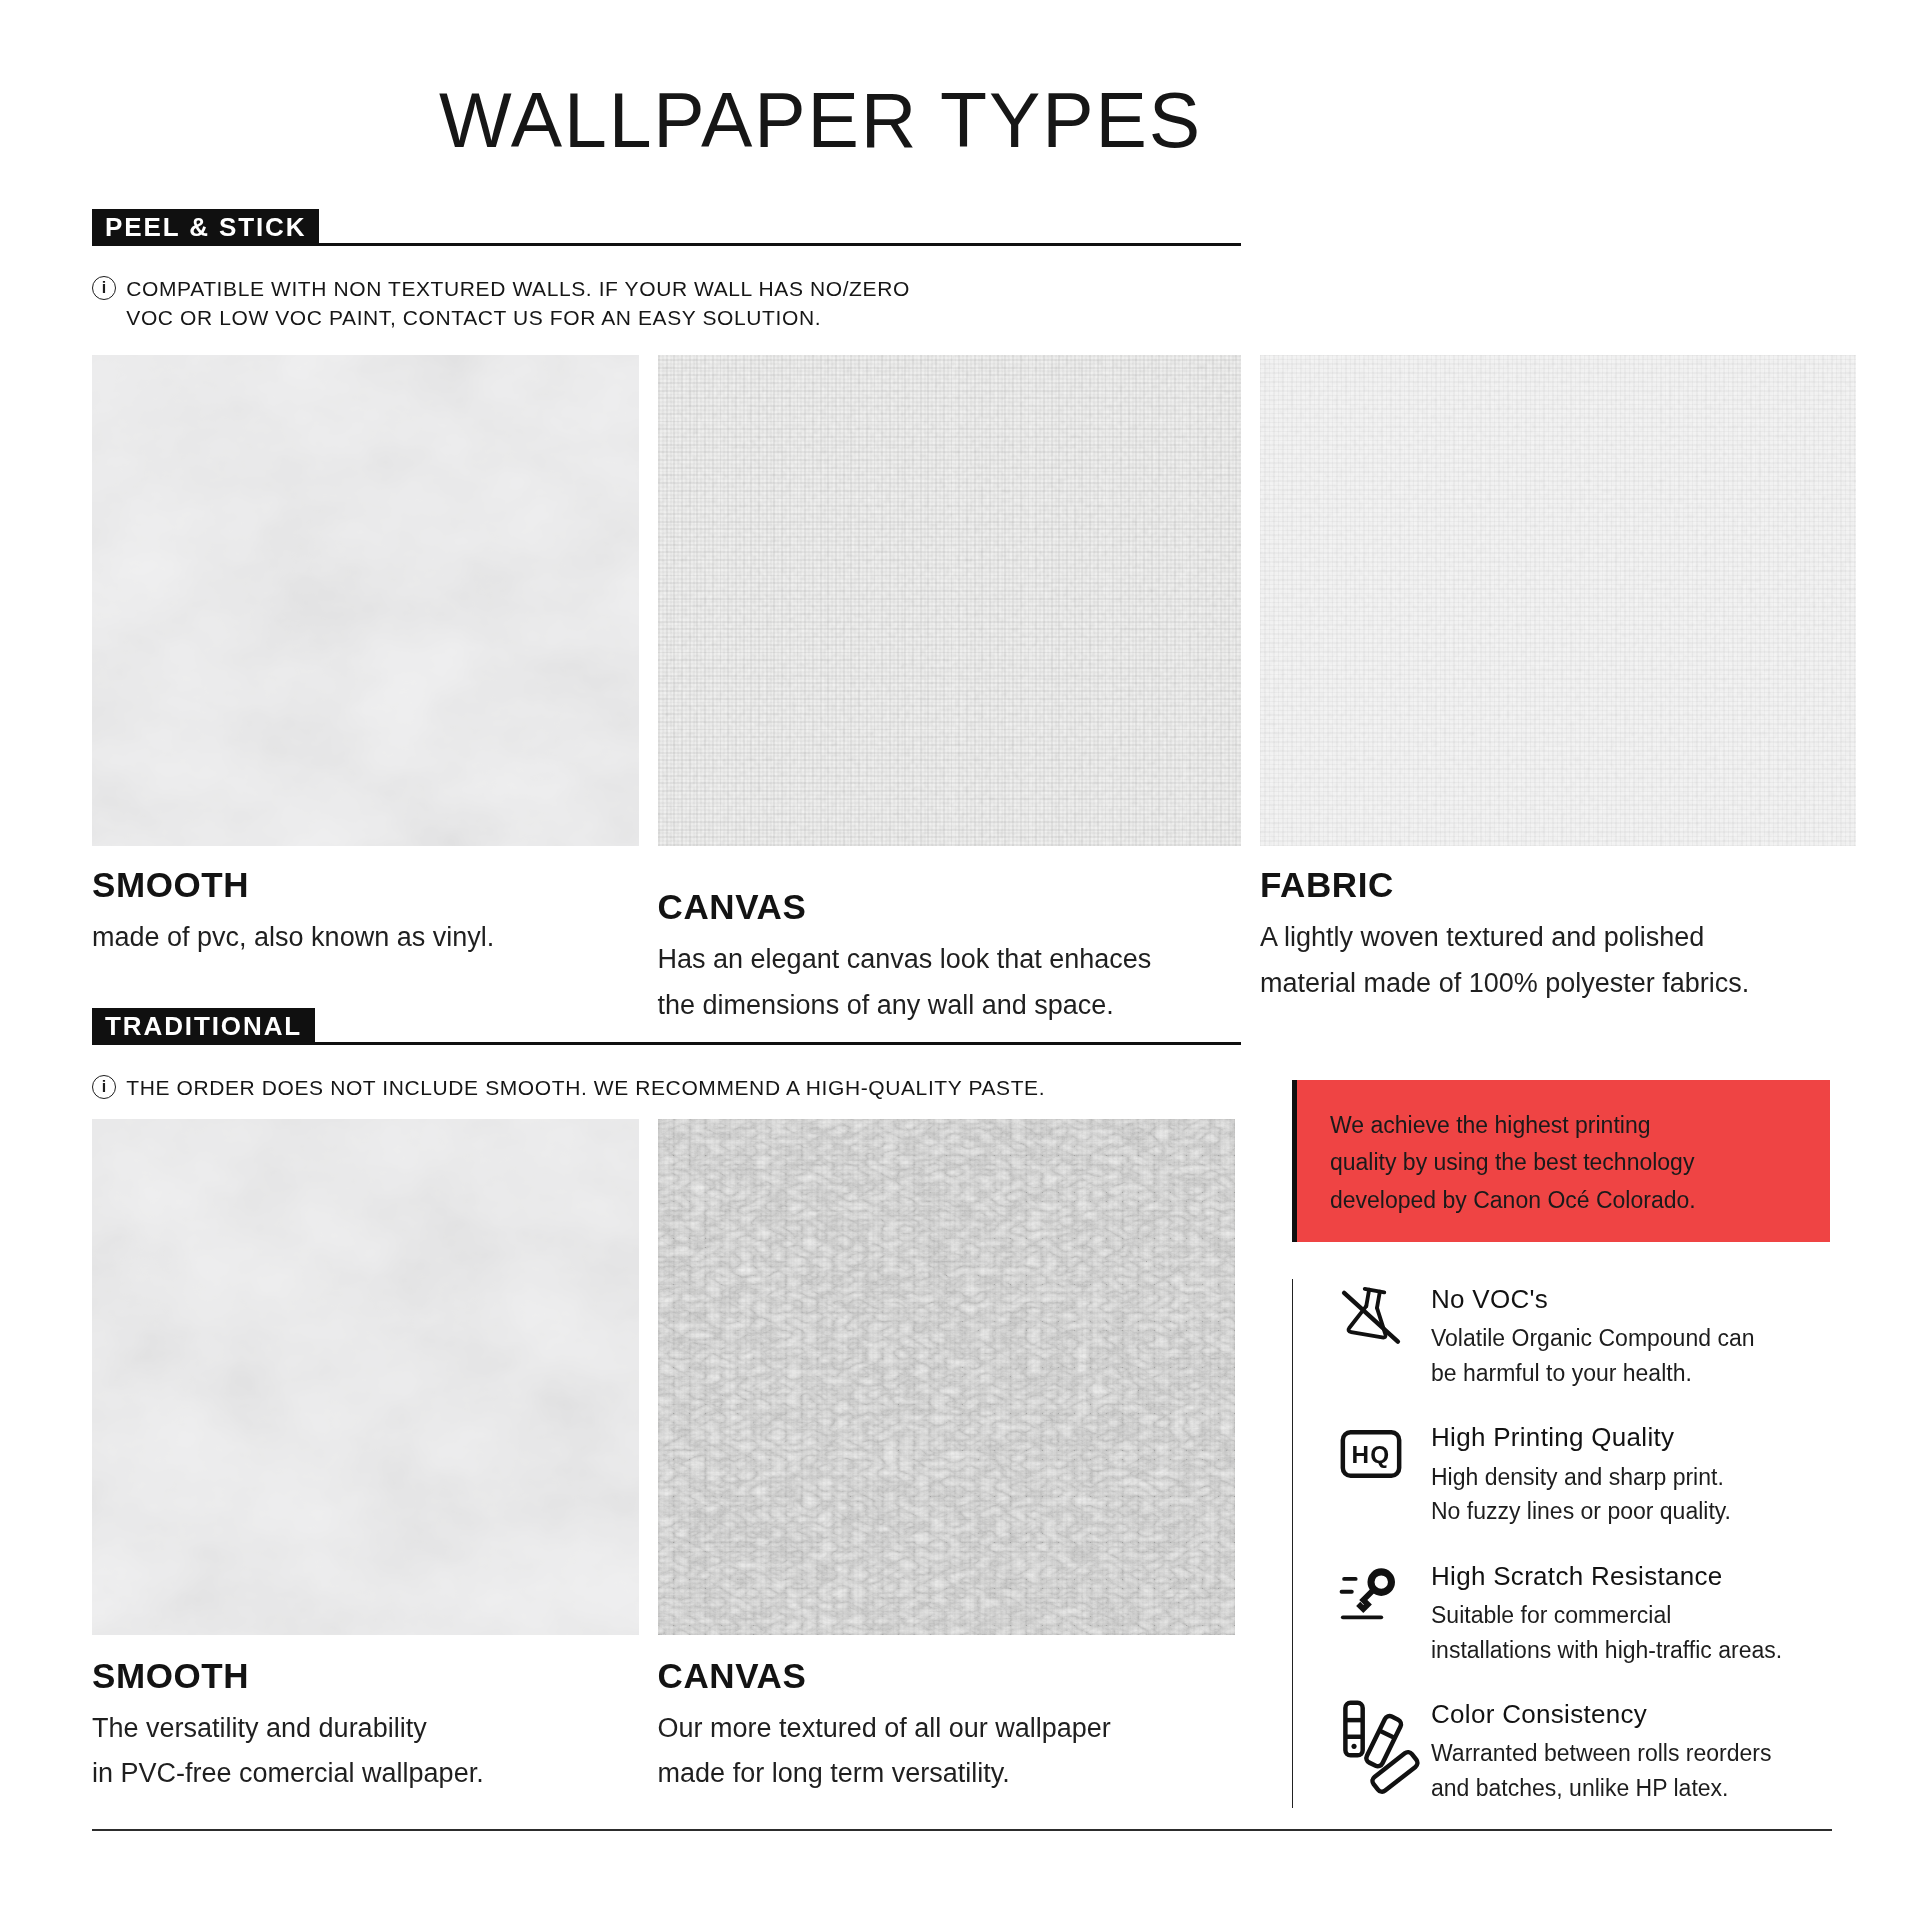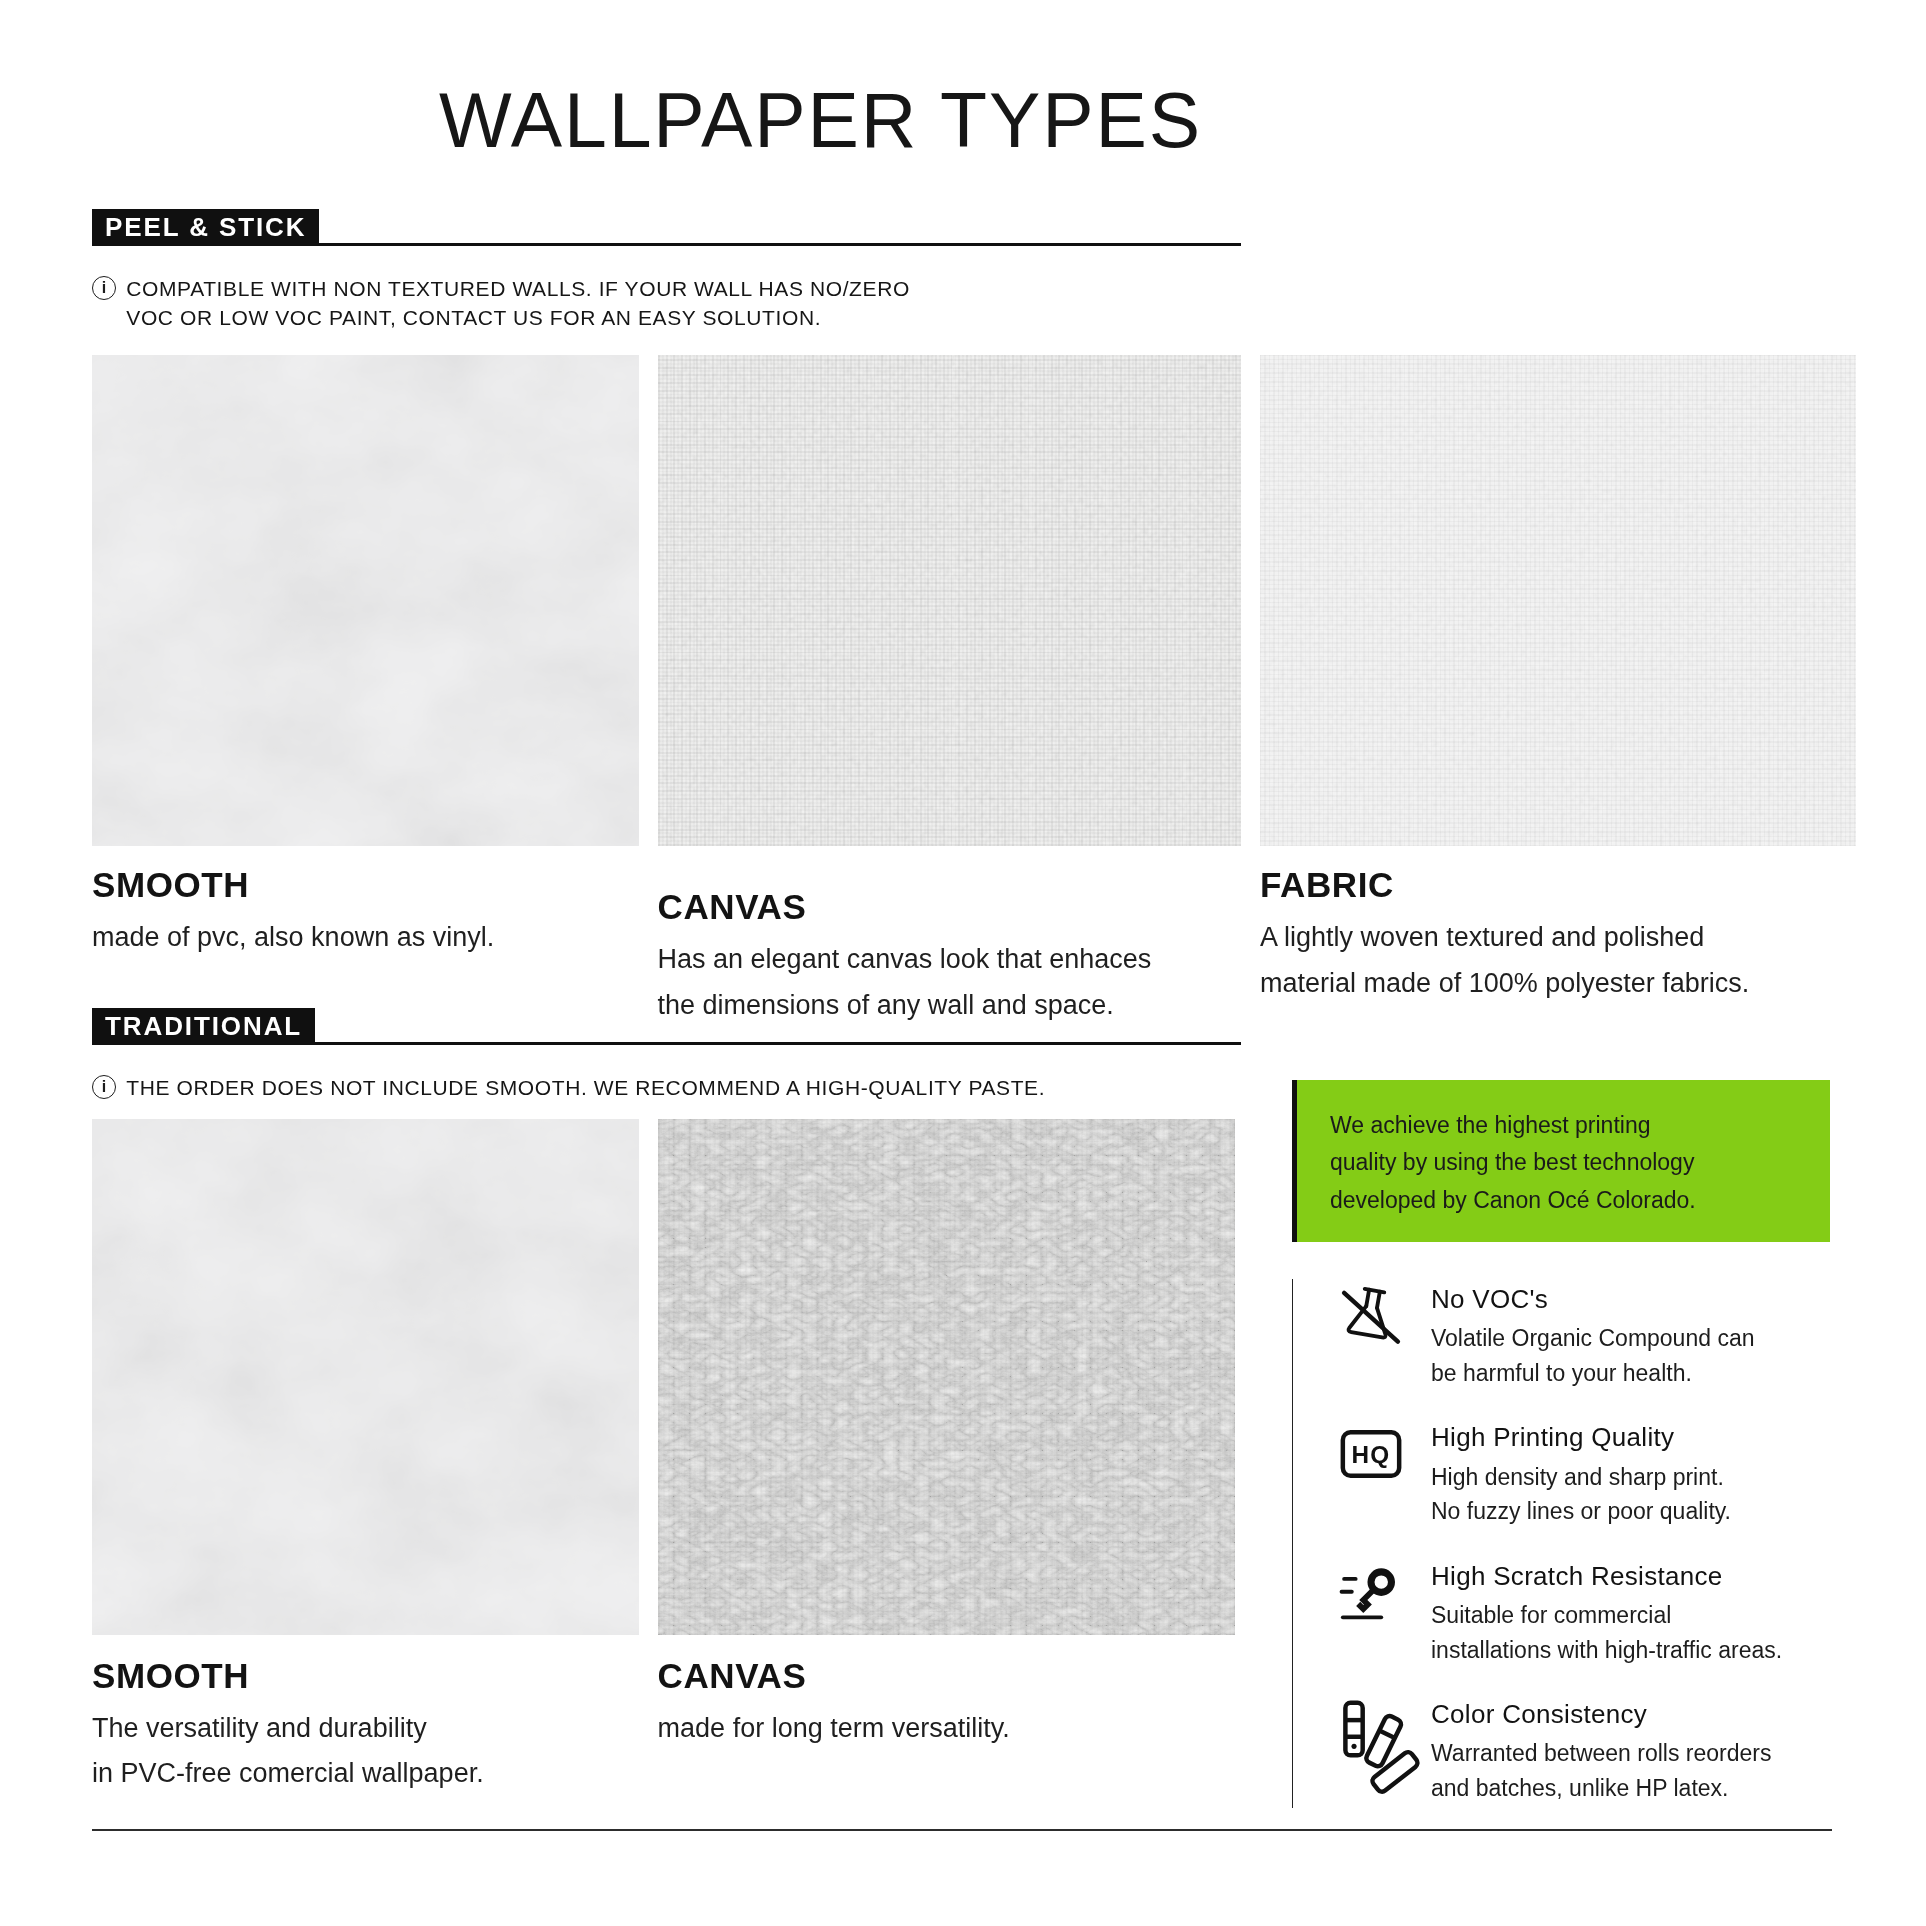--- a/index.html
+++ b/index.html
@@ -73,21 +73,21 @@
   
   .caption-row { display:flex; gap:18.6px; }
   .row1-cap { margin-top:18.6px; } .row2-cap { margin-top:20.5px; }
   .cap-title { font-size:35px; font-weight:700; letter-spacing:0.6px; color:#131313; margin-bottom:10.3px; }
   .cap-desc { font-size:27px; line-height:1.68; font-weight:400; color:#1f1f1f; }
   .offset { padding-top:22px; }
 
   
   .aside { position:absolute; left:1292px; top:1080px; width:538px; }
   .quality-box {
-    background:#84cc16; border-left:5.1px solid #101010;
+    background:#ef4444; border-left:5.1px solid #101010;
     padding:27px 23px 23px 33px; width:538px;
     font-size:23px; line-height:1.62; color:#1a1a1a;
   }
   .features { margin-top:37px; border-left:1.9px solid #222; padding:5.1px 0 2.6px 46px; }
   .feature { display:flex; gap:28px; align-items:flex-start; margin-bottom:32px; }
   .feature:last-child { margin-bottom:0; }
   .f-icon { flex:none; width:64px; height:64px; }
   .f-icon svg { width:100%; height:100%; overflow:visible; }
   .f-title { font-size:26px; font-weight:400; letter-spacing:0.3px; color:#121212; margin-bottom:6.4px; }
   .f-desc { font-size:23px; line-height:1.5; color:#1d1d1d; }
@@ -221,20 +221,21 @@
       <div class="caption w1">
         <div class="cap-title">SMOOTH</div>
         <div class="cap-desc">
           <span class="line">The versatility and durability</span>
           <span class="line">in PVC-free comercial wallpaper.</span>
         </div>
       </div>
       <div class="caption w2t">
         <div class="cap-title">CANVAS</div>
         <div class="cap-desc">
+          <span class="line">Our more textured of all our wallpaper</span>
           <span class="line">made for long term versatility.</span>
         </div>
       </div>
     </div>
   </section>
 
   <aside class="aside">
     <div class="quality-box">
       <span class="line">We achieve the highest printing</span>
       <span class="line">quality by using the best technology</span>

